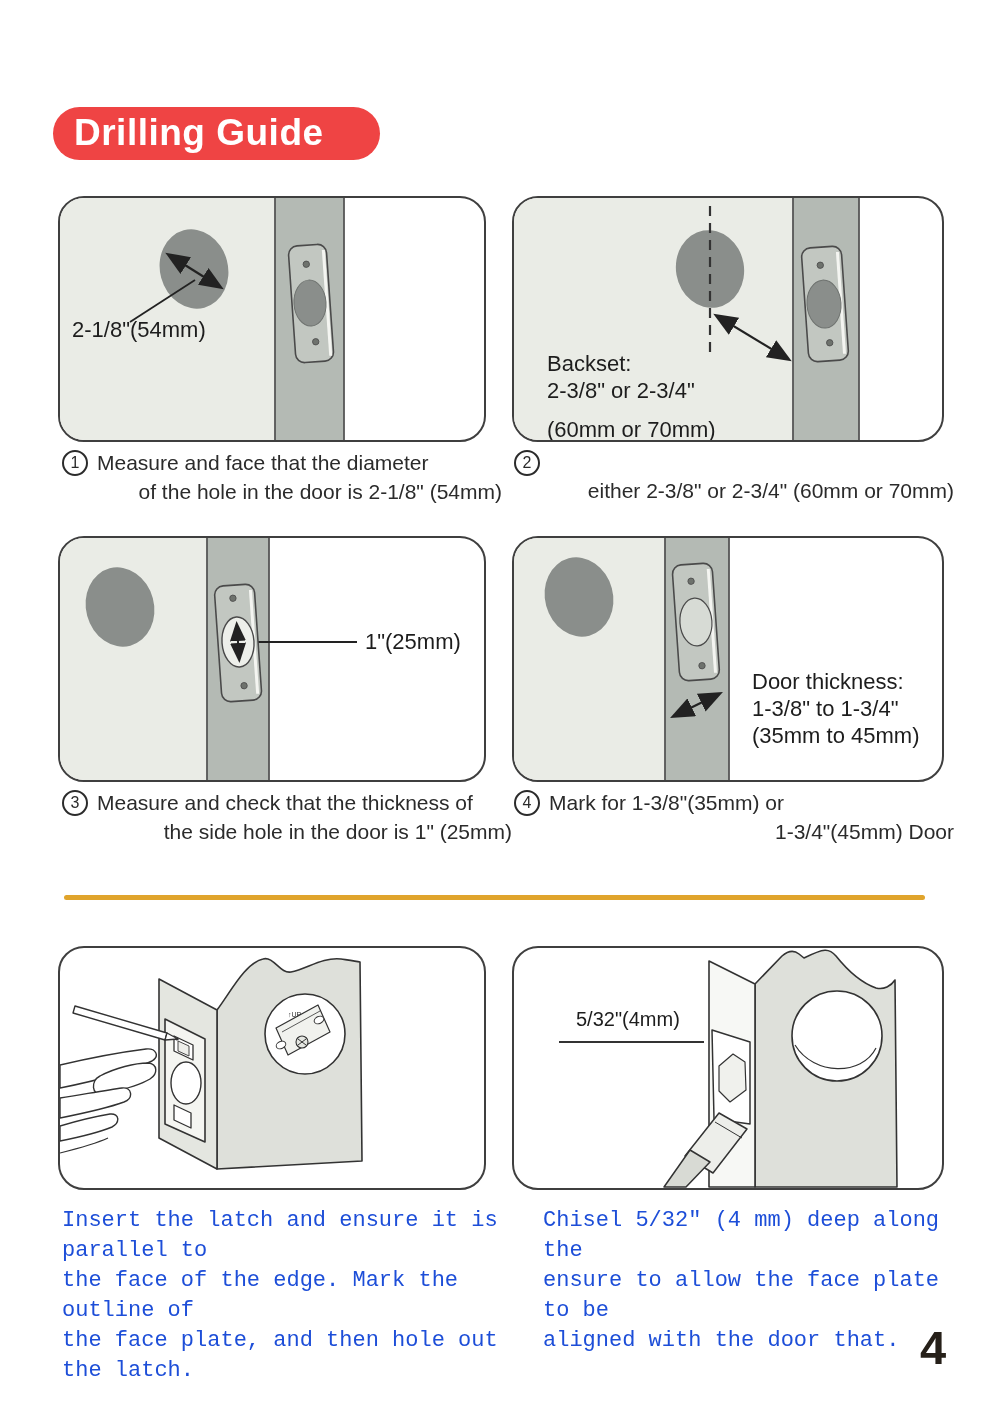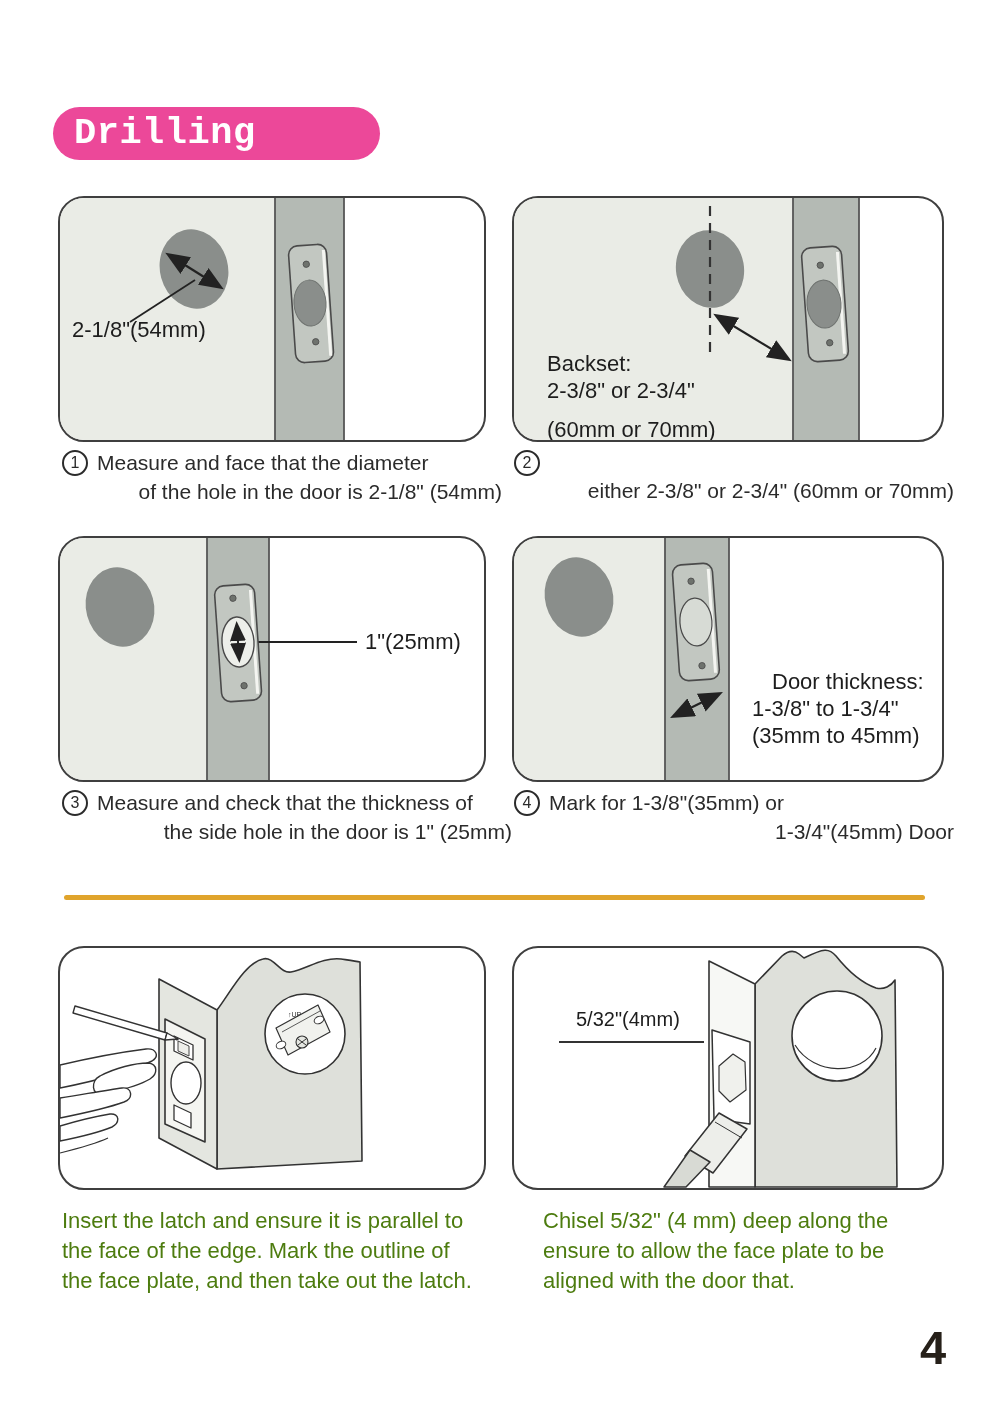--- a/index.html
+++ b/index.html
@@ -13,29 +13,29 @@
   .p3{left:58px;top:536px;width:424px;height:242px;}
   .p4{left:512px;top:536px;width:428px;height:242px;}
   .pbl{left:58px;top:946px;width:424px;height:240px;}
   .pbr{left:512px;top:946px;width:428px;height:240px;}
   .dlabel{position:absolute;font-size:22px;color:#1d1d1d;white-space:nowrap;line-height:27px;}
   .dlabel.small{font-size:20px;}
   .caption{position:absolute;font-size:21px;line-height:29px;color:#2b2b2b;}
   .cap-first{display:flex;align-items:flex-start;gap:9px;}
   .num{box-sizing:border-box;width:26px;height:26px;border:2px solid #2b2b2b;border-radius:50%;font-size:16px;line-height:22px;text-align:center;flex:0 0 auto;margin-top:2px;}
   .cap-rest{margin-left:35px;text-align:right;}
-  .bcap{position:absolute;font-size:22px;line-height:30px;color:#4d7c0f;}
+  .bcap{position:absolute;font-size:22px;line-height:30px;color:#1d4ed8;font-family:Liberation Mono, monospace;}
   .divider{position:absolute;left:64px;top:895px;width:861px;height:5px;background:#E0A42C;border-radius:3px;}
   .pagenum{position:absolute;left:920px;top:1320px;font-size:47px;font-weight:bold;color:#262019;}
   .tinymark{position:absolute;font-size:7px;color:#333;letter-spacing:0;}
 </style>
 </head>
 <body>
 
-<div class="badge" style="background: #ec4899; font-family: Liberation Mono, monospace;">
+<div class="badge" style="background: #ef4444;">
   <span class="badge-text">Drilling Guide</span>
 </div>
 
 <div class="panel p1">
   <svg width="424" height="242" viewBox="0 0 424 242">
     <defs>
         <marker id="ah1" markerWidth="11" markerHeight="9" refX="9" refY="4.5" orient="auto-start-reverse">
           <path d="M0,0 L11,4.5 L0,9 z" fill="#222"></path>
         </marker>
       </defs>
@@ -138,21 +138,21 @@
     <ellipse cx="65" cy="59" rx="34" ry="40" fill="#8A8E8B" transform="rotate(-15 65 59)"></ellipse>
     <g transform="rotate(-4 182 85)">
       <rect x="162" y="26" width="40" height="116" rx="9" fill="#C2C7C1" stroke="#4a4a4a" stroke-width="1.6"></rect>
       <line x1="198" y1="32" x2="198" y2="136" stroke="#F4F5F1" stroke-width="3"></line>
       <ellipse cx="182" cy="84" rx="16" ry="24" fill="#D7DBD5" stroke="#4a4a4a" stroke-width="1.2"></ellipse>
       <circle cx="180" cy="43" r="3.2" fill="#6E726D" stroke="#4a4a4a" stroke-width=".8"></circle>
       <circle cx="185" cy="128" r="3.2" fill="#6E726D" stroke="#4a4a4a" stroke-width=".8"></circle>
     </g>
     <line x1="160" y1="178" x2="205" y2="156" stroke="#222" stroke-width="2.2" marker-start="url(#ah4)" marker-end="url(#ah4)"></line>
   </svg>
-  <div class="dlabel" style="left:238px;top:130px;margin-left:20px;">Door thickness:</div>
+  <div class="dlabel" style="left:238px;top:130px;">Door thickness:</div>
   <div class="dlabel" style="left:238px;top:157px;">1-3/8" to 1-3/4"</div>
   <div class="dlabel" style="left:238px;top:184px;">(35mm to 45mm)</div>
 </div>
 
 <div class="caption" style="left:62px;top:788px;width:450px;">
   <div class="cap-first">
     <span class="num">3</span>
     <span>Measure and check that the thickness of</span>
   </div>
   <div class="cap-rest">the side hole in the door is 1" (25mm)</div>
@@ -220,21 +220,21 @@
     <polygon points="150,239 176,202 196,214 172,239" fill="#D8DAD4" stroke="#333" stroke-width="1.5" stroke-linejoin="round"></polygon>
 
     <line x1="45" y1="94" x2="190" y2="94" stroke="#333" stroke-width="2"></line>
   </svg>
   <div class="dlabel small" style="left:62px;top:58px;">5/32"(4mm)</div>
 </div>
 
 <div class="bcap" style="left:62px;top:1206px;width:450px;">
   <div>Insert the latch and ensure it is parallel to</div>
   <div>the face of the edge. Mark the outline of</div>
-  <div>the face plate, and then take out the latch.</div>
+  <div>the face plate, and then hole out the latch.</div>
 </div>
 
 <div class="bcap" style="left:543px;top:1206px;width:420px;">
   <div>Chisel 5/32" (4 mm) deep along the</div>
   <div>ensure to allow the face plate to be</div>
   <div>aligned with the door that.</div>
 </div>
 
 <div class="pagenum">4</div>
 

